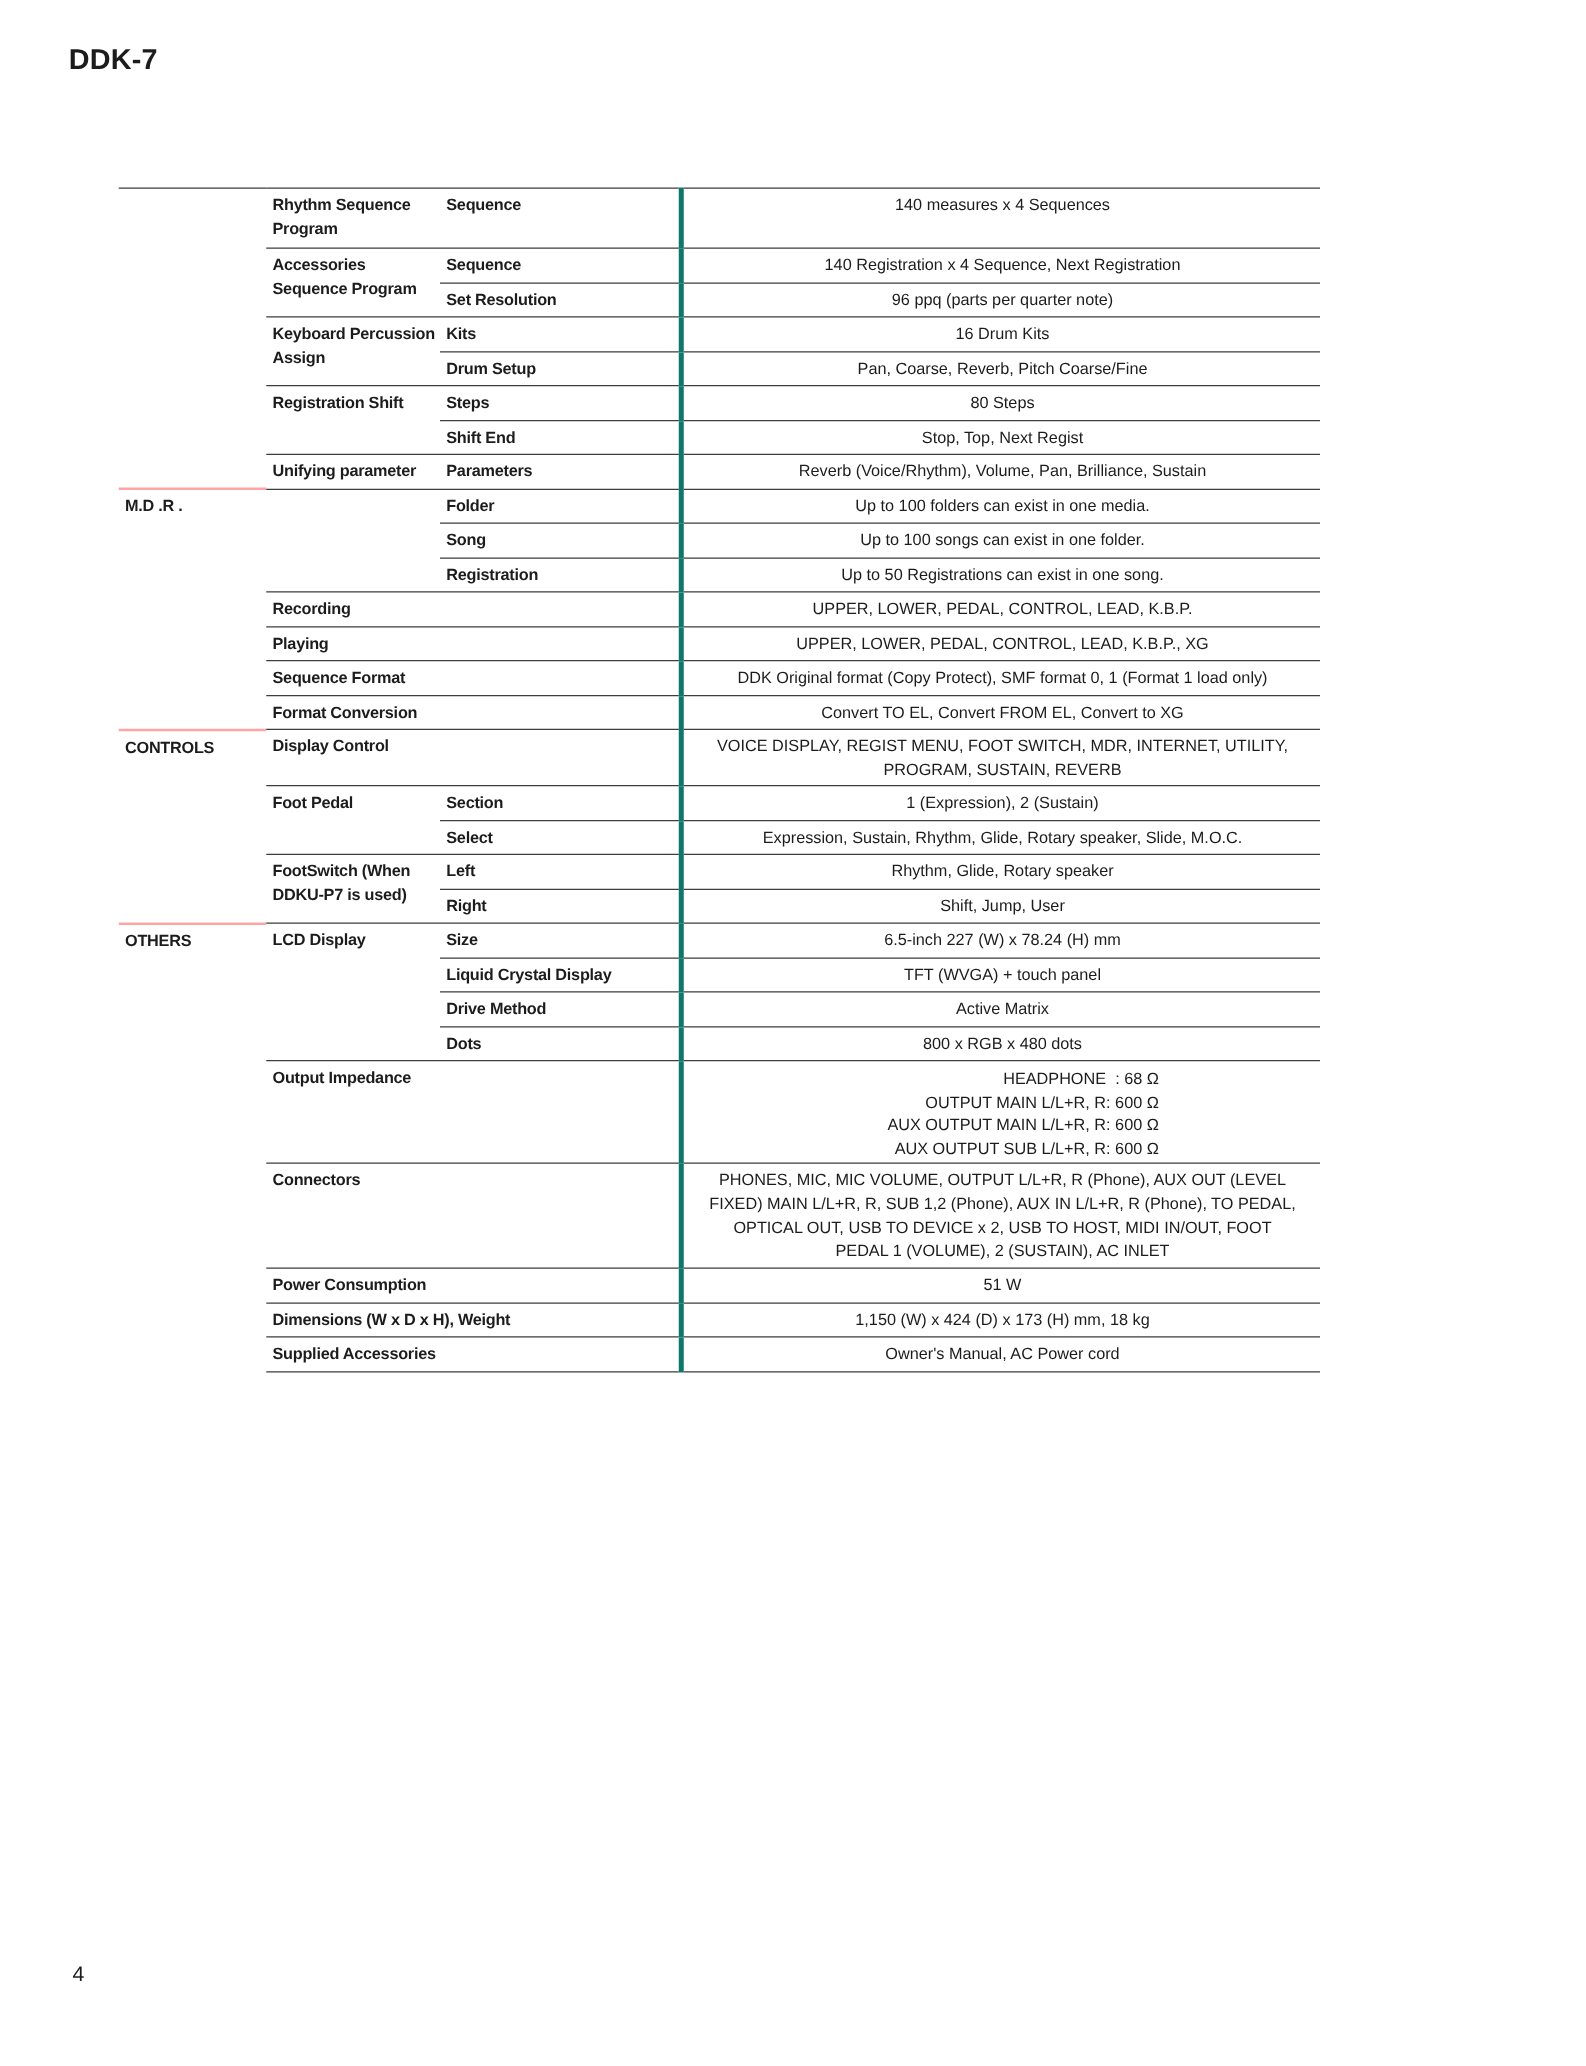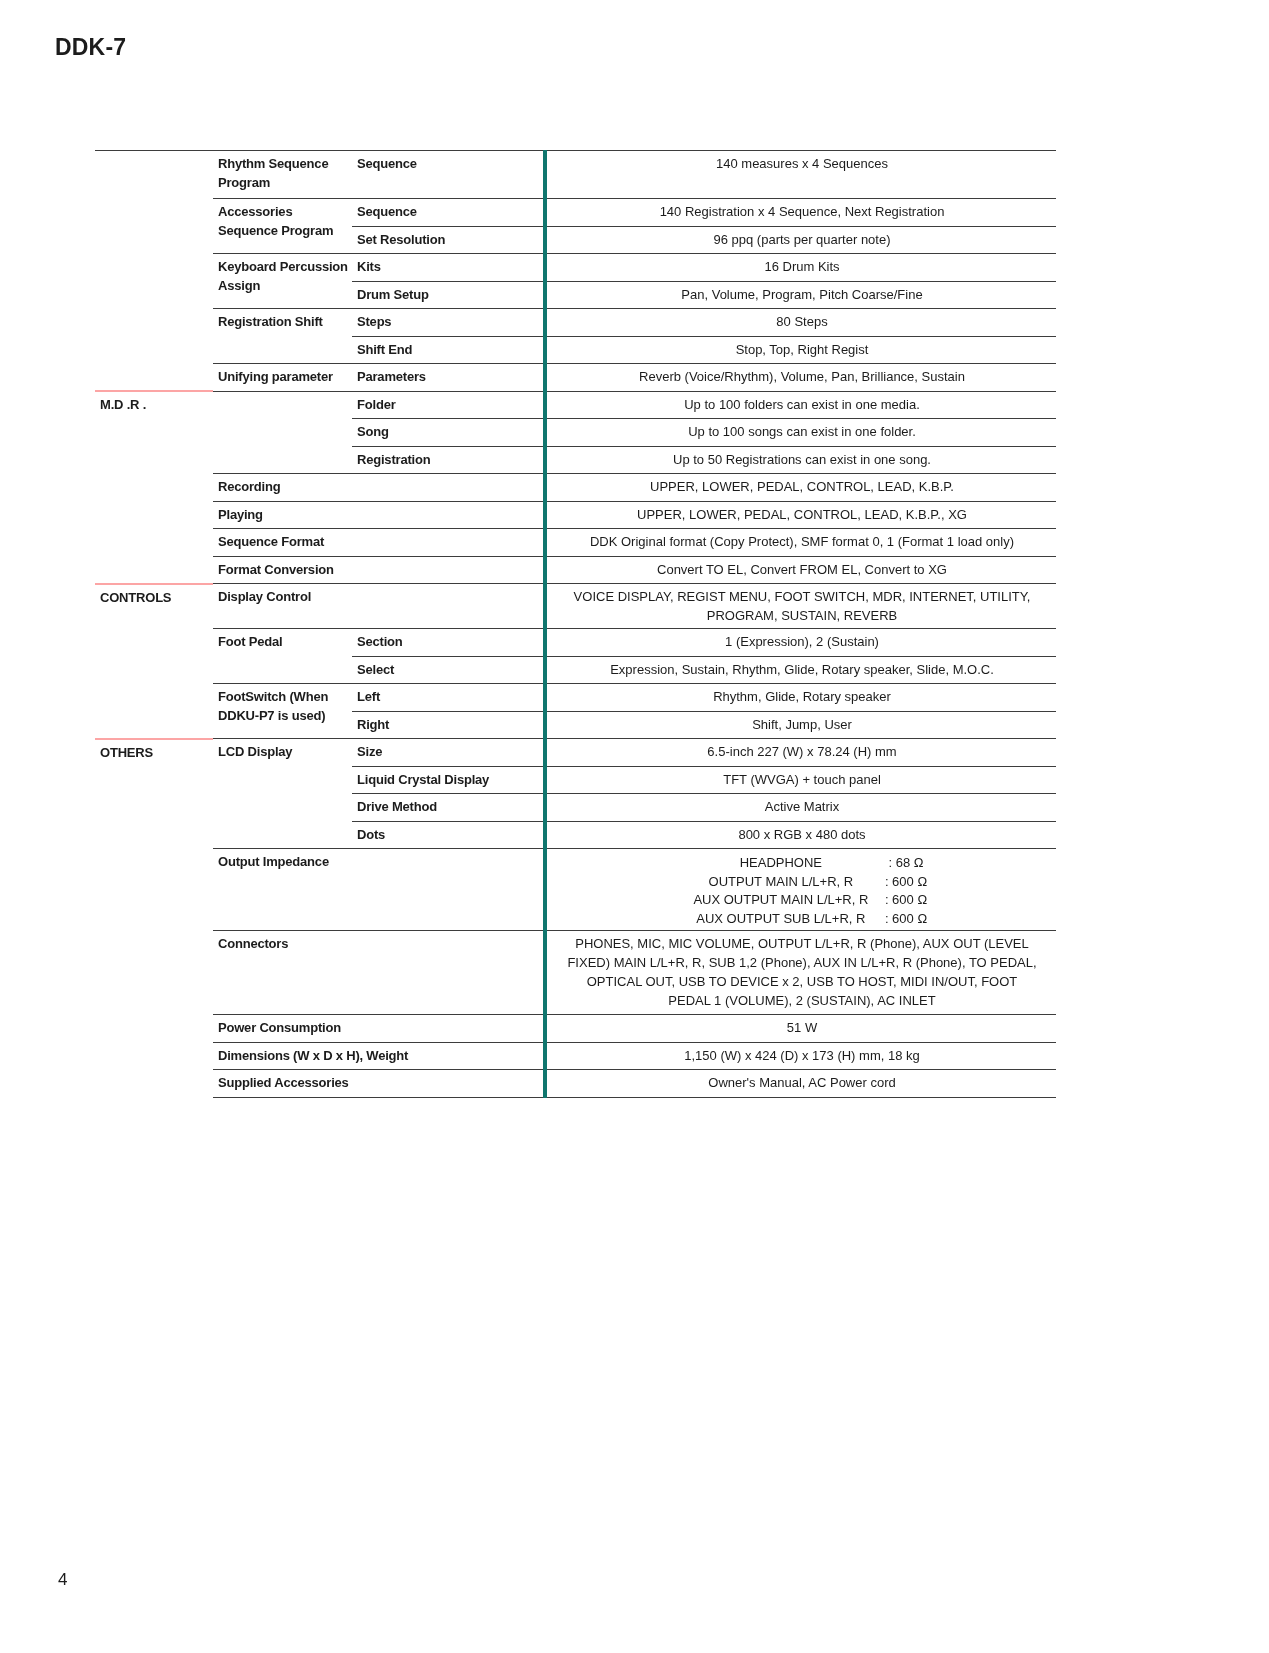--- a/index.html
+++ b/index.html
@@ -29,21 +29,21 @@
   td.lbl{font-weight:bold;letter-spacing:-.2px;margin-left:36px;}
   td.val{text-align:center;border-left:4px solid #0f766e;padding-top:4px;}
   td.nb{border-top:none;}
   .bb{border-bottom:1px solid #3d3d3d;}
   .preline{white-space:pre-line;}
   tr.h-std{height:27.5px;}
   tr.h-r1{height:48px;}
   tr.h-dc{height:45px;}
   tr.h-imp{height:79px;}
   tr.h-con{height:84px;}
-  .imp-wrap{display:inline-block;text-align:center;margin-top:2px;}
+  .imp-wrap{display:inline-block;text-align:right;margin-top:2px;}
   .imp-row{display:grid;grid-template-columns:208px auto;line-height:18.5px;}
 </style>
 </head>
 <body>
 
 <div class="doc-header">DDK-7</div>
 
 <table class="spec">
   <colgroup>
     <col style="width:118px">
@@ -70,31 +70,31 @@
     <td class="val">96 ppq (parts per quarter note)</td>
   </tr>
 
   <tr class="h-std">
     <td class="lbl" rowspan="2">Keyboard Percussion Assign</td>
     <td class="lbl">Kits</td>
     <td class="val">16 Drum Kits</td>
   </tr>
   <tr class="h-std">
     <td class="lbl">Drum Setup</td>
-    <td class="val">Pan, Volume, Program, Pitch Coarse/Fine</td>
+    <td class="val">Pan, Coarse, Reverb, Pitch Coarse/Fine</td>
   </tr>
 
   <tr class="h-std">
     <td class="lbl" rowspan="2">Registration Shift</td>
     <td class="lbl">Steps</td>
     <td class="val">80 Steps</td>
   </tr>
   <tr class="h-std">
     <td class="lbl">Shift End</td>
-    <td class="val">Stop, Top, Right Regist</td>
+    <td class="val">Stop, Top, Next Regist</td>
   </tr>
 
   <tr class="h-std">
     <td class="lbl">Unifying parameter</td>
     <td class="lbl">Parameters</td>
     <td class="val">Reverb (Voice/Rhythm), Volume, Pan, Brilliance, Sustain</td>
   </tr>
 
   <tr class="h-std">
     <td class="cat bt" rowspan="7">M.D .R .</td>

